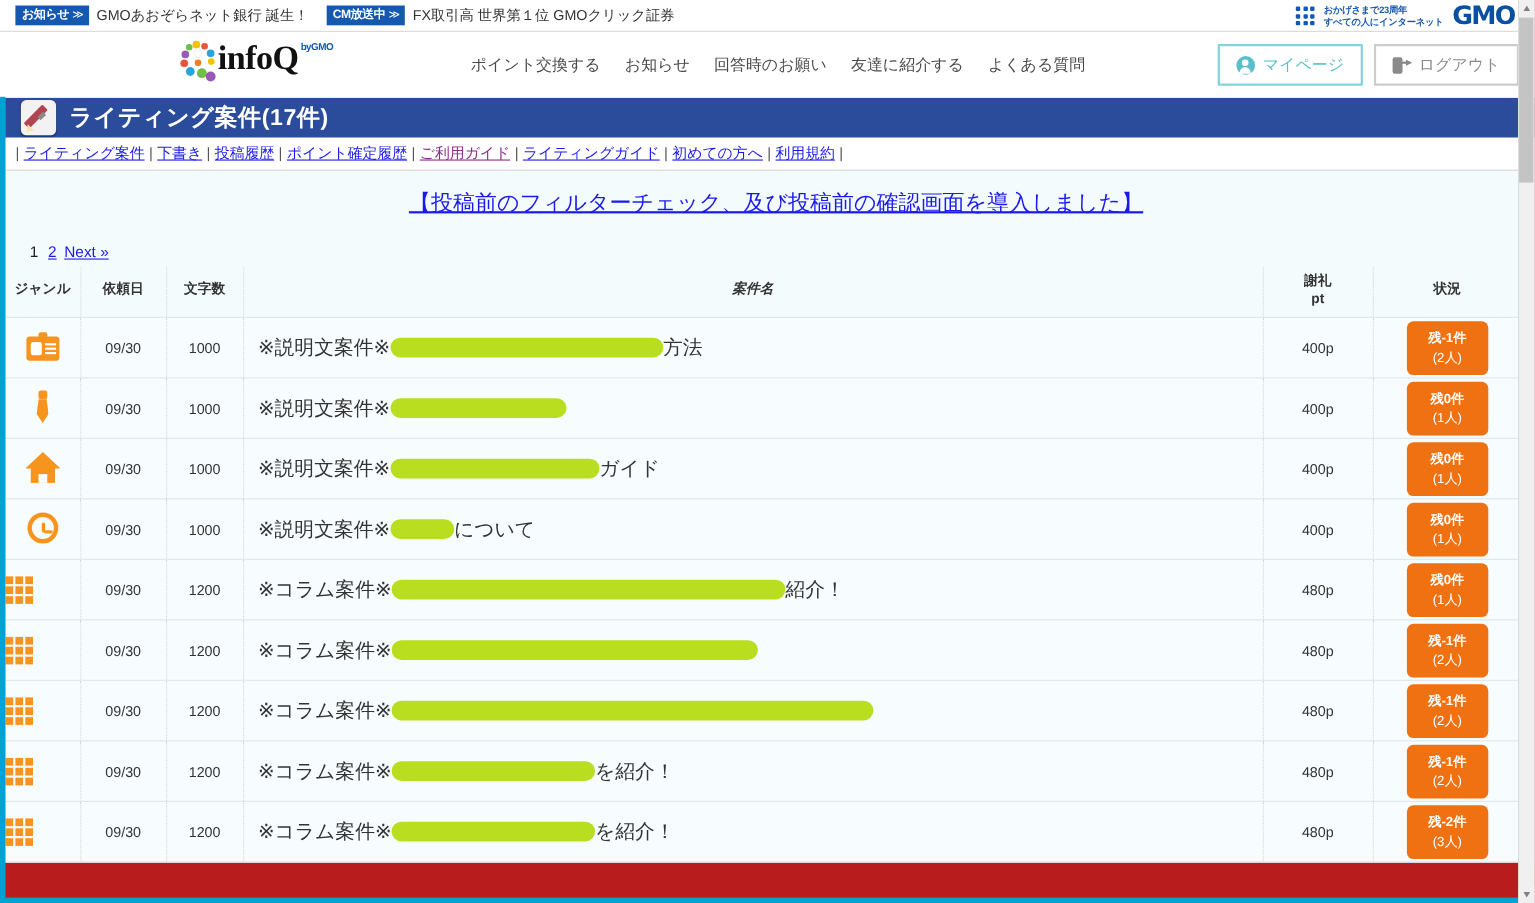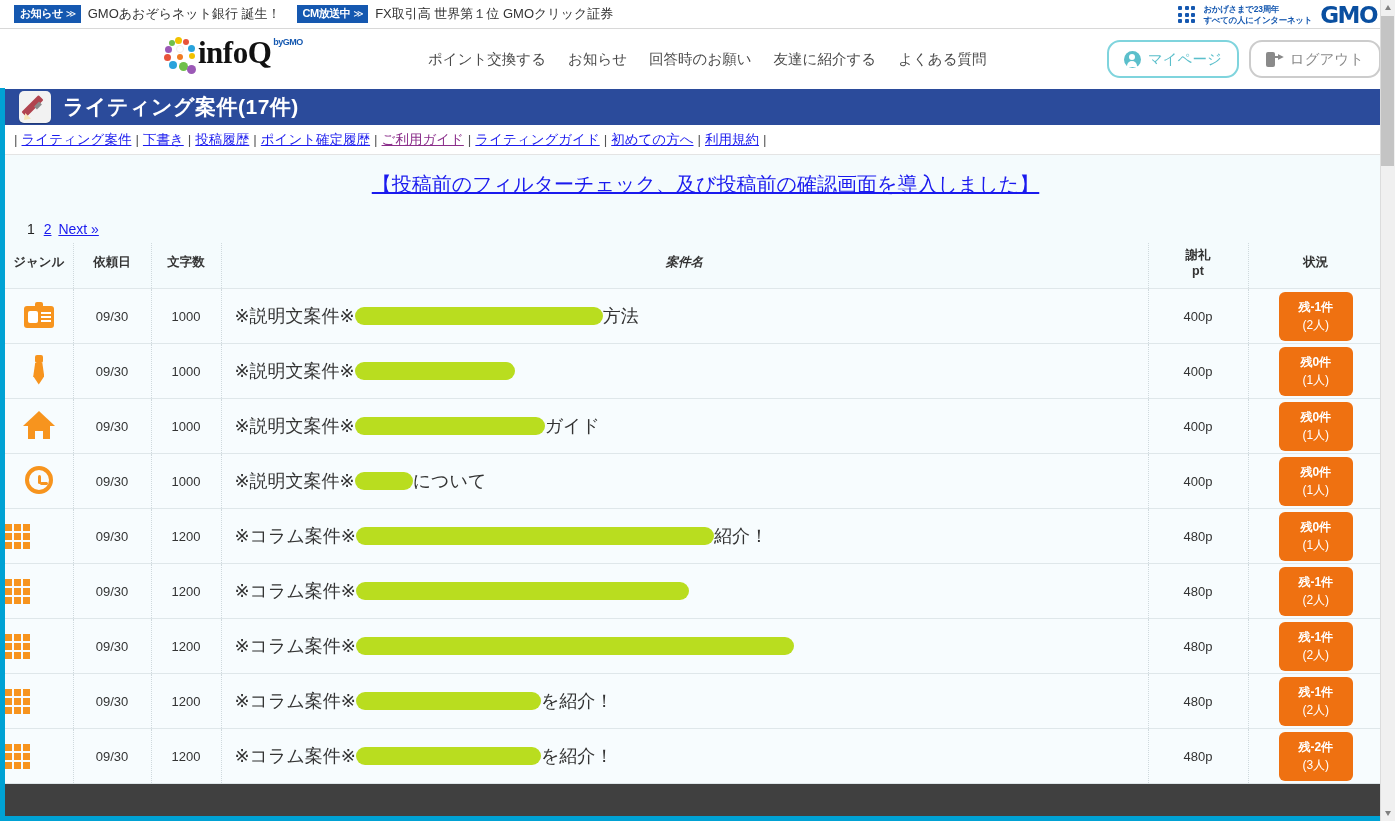--- a/index.html
+++ b/index.html
@@ -2,21 +2,21 @@
 <html><head>
 <meta charset="utf-8">
 <style>
   * { box-sizing: border-box; }
   html, body { margin:0; padding:0; }
   body {
     width:1395px; height:821px; overflow:hidden;
     font-family:"Liberation Sans","DejaVu Sans",sans-serif;
     background:#ffffff; color:#333;
   }
-  .page { position:relative; width:1395px; height:821px; overflow:hidden; background:#404040; }
+  .page { position:relative; width:1395px; height:821px; overflow:hidden; background:#b91c1c; }
 
   
   .topbar {
     height:29px; background:#ffffff; border-bottom:1px solid #d8d8d8;
     display:flex; align-items:center; padding:0 0 0 14px; position:relative;
   }
   .badge {
     background:#1558b0; color:#fff; font-size:11px; font-weight:bold;
     padding:2px 5px 3px 6px; margin-right:7px; line-height:1.1;
     letter-spacing:-0.5px; white-space:nowrap;
@@ -44,21 +44,21 @@
     font-family:"Liberation Serif","DejaVu Serif",serif; font-size:31px;
     font-weight:bold; color:#111; line-height:1; margin-left:-2px; letter-spacing:-0.5px;
   }
   .bygmo { font-size:9px; color:#1558b0; font-weight:bold; margin-left:2px; margin-bottom:4px; letter-spacing:-0.5px; }
 
   .mainnav { position:absolute; left:428px; top:50%; transform:translateY(-50%); display:flex; gap:22px; }
   .mainnav a { font-size:14.5px; color:#4a4a4a; text-decoration:none; white-space:nowrap; }
 
   .headbtns { position:absolute; right:14px; top:50%; transform:translateY(-50%); display:flex; gap:10px; }
   .hbtn {
-    display:flex; align-items:center; gap:7px; border:2px solid #7fd4dd; border-radius:13px;
+    display:flex; align-items:center; gap:7px; border:2px solid #7fd4dd; border-radius:1px;
     height:38px; padding:0 15px; font-size:14.5px; color:#5bbfcb; background:#fff; white-space:nowrap;
   }
   .hbtn.grey { border-color:#cccccc; color:#8a8a8a; }
   .icn-circle {
     width:17px; height:17px; border-radius:50%; background:#5bbfcb; position:relative; flex:none;
   }
   .icn-circle::before {
     content:""; position:absolute; left:5.5px; top:3px; width:6px; height:6px; border-radius:50%; background:#fff;
   }
   .icn-circle::after {

